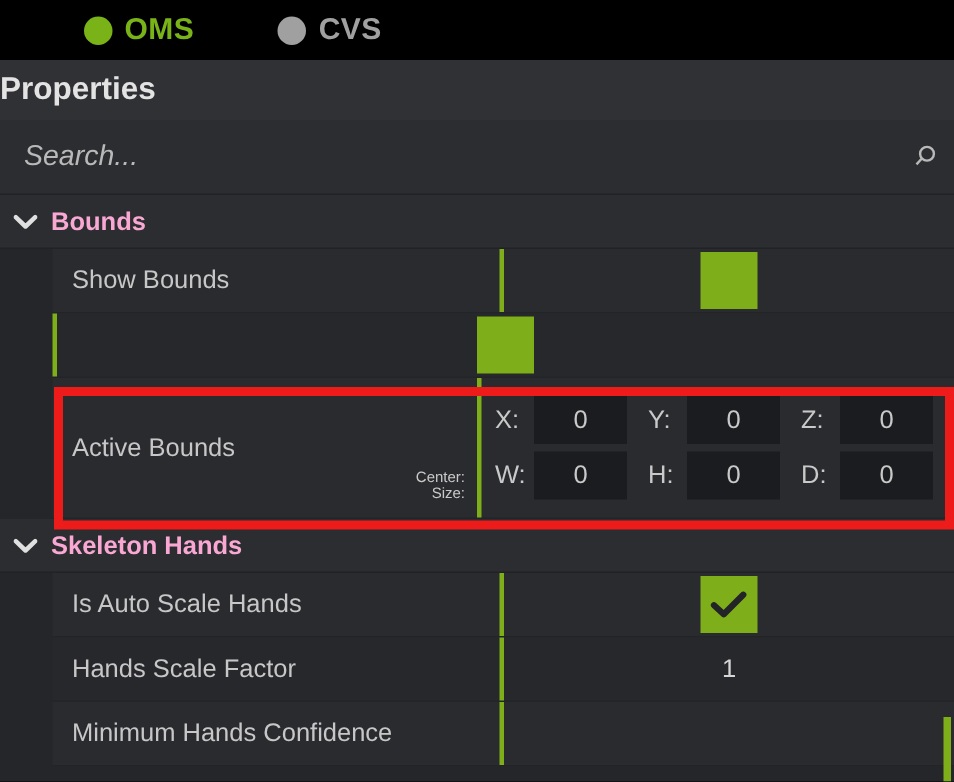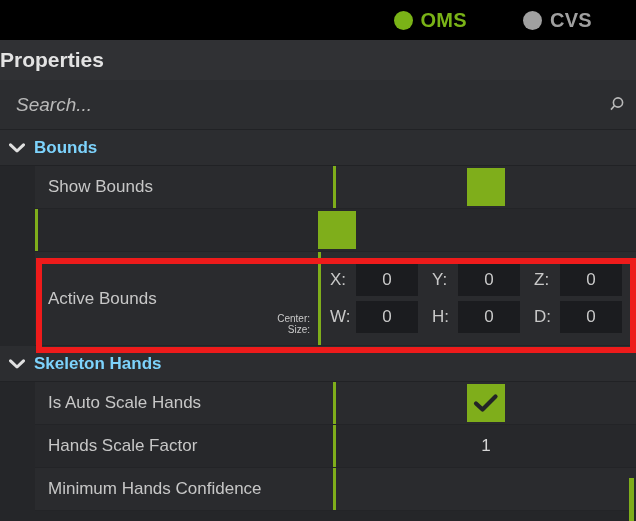--- a/index.html
+++ b/index.html
@@ -8,21 +8,21 @@
     background: #000;
     font-family: "Liberation Sans", sans-serif;
     overflow: hidden;
   }
   .app { position: relative; width: 636px; height: 521px; background: #252629; }
 
   
   .statusbar {
     position: absolute; top: 0; left: 0; width: 636px; height: 40px;
     background: #000000;
-    display: flex; align-items: center; justify-content: flex-end;
+    display: flex; align-items: center; justify-content: flex-start;
     padding-right: 44px;
   }
   .status-item { display: flex; align-items: center; margin-left: 56px; }
   .status-dot { width: 19px; height: 19px; border-radius: 50%; margin-right: 8px; }
   .status-label { font-size: 20px; font-weight: bold; letter-spacing: 0.3px; }
 
   
   .panel-title-bar {
     position: absolute; top: 40px; left: 0; width: 636px; height: 40px;
     background: #303134;
@@ -50,21 +50,21 @@
   
   .body-area { position: absolute; top: 130px; left: 0; width: 636px; height: 391px; background: #252629; }
 
   
   .section-header {
     height: 36px; background: #2c2d30;
     display: flex; align-items: center;
     border-bottom: 1px solid #212225;
   }
   .chevron { width: 34px; display: flex; align-items: center; justify-content: center; }
-  .section-name { color: #7dd3fc; font-size: 17px; font-weight: bold; }
+  .section-name { color: #f9a8d4; font-size: 17px; font-weight: bold; }
 
   
   .prop-row {
     position: relative; height: 43px; margin-left: 35px;
     background: #2a2b2e; display: flex; align-items: stretch;
     border-bottom: 1px solid #232427;
   }
   .prop-row.alt { background: #27282b; }
   .prop-label-cell {
     width: 298px; display: flex; align-items: center;

